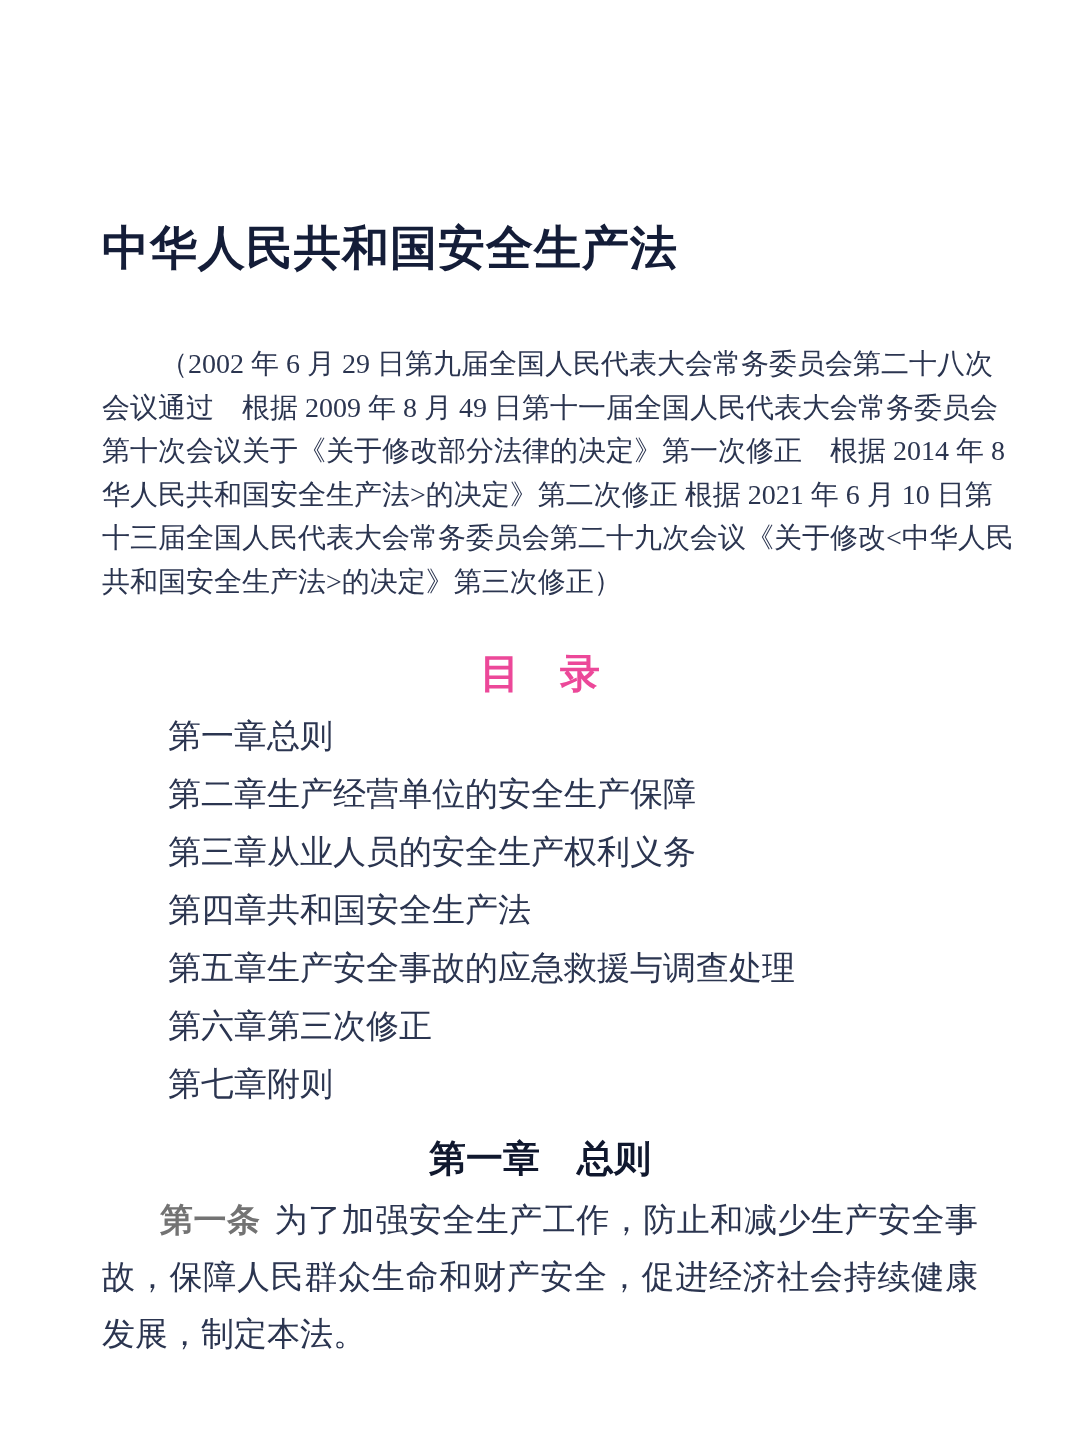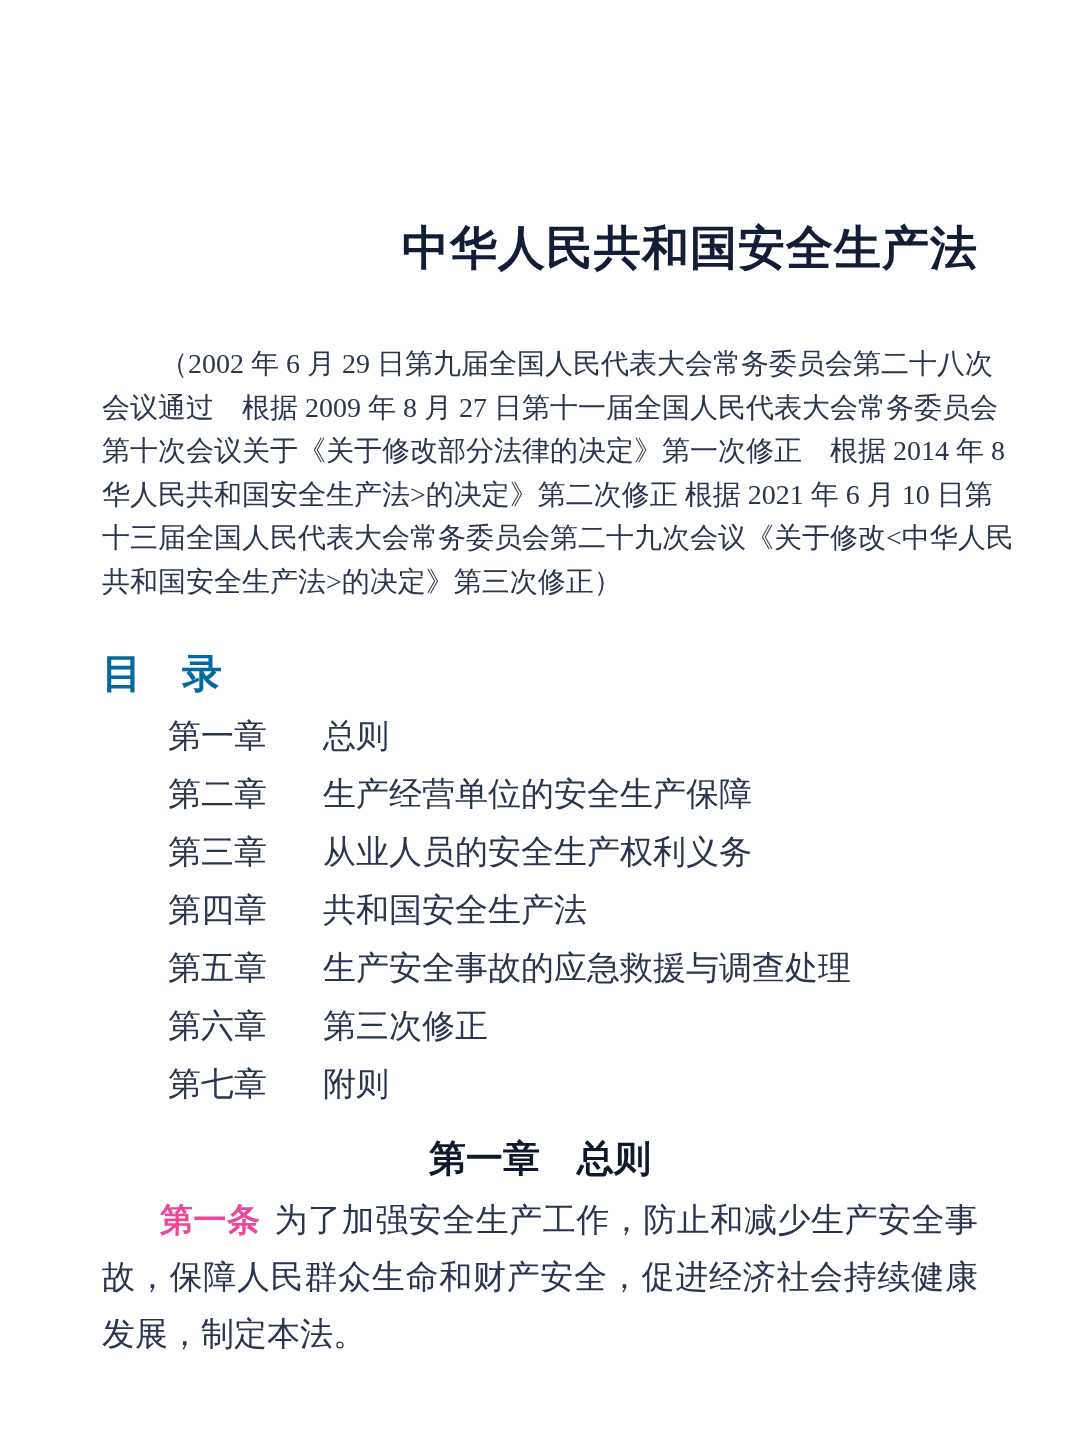--- a/index.html
+++ b/index.html
@@ -15,21 +15,21 @@
   }
   .page {
     width: 1080px;
     height: 1440px;
     padding: 0 102px;
     background: #ffffff;
   }
   
   .doc-title {
     margin-top: 218px;
-    text-align: right;
+    text-align: left;
     font-family: "Liberation Sans", "DejaVu Sans", sans-serif;
     font-weight: 900;
     font-size: 47px;
     line-height: 60px;
     color: #141d38;
     letter-spacing: 1px;
   }
   
   .intro {
     margin-top: 64px;
@@ -45,41 +45,40 @@
   .intro-line.first {
     padding-left: 58px;
   }
   .intro-line.last {
     text-align: right;
     text-align-last: left;
   }
   
   .toc-heading {
     margin-top: 44px;
-    text-align: left;
+    text-align: center;
     font-family: "Liberation Sans", "DejaVu Sans", sans-serif;
     font-weight: 900;
     font-size: 40px;
     line-height: 52px;
-    color: #0369a1;
+    color: #ec4899;
   }
   .toc {
     margin-top: 8px;
     list-style: none;
   }
   .toc-item {
     font-size: 33px;
     line-height: 58px;
     padding-left: 66px;
     color: #2b3550;
     white-space: nowrap;
   }
   .toc-chapter {
     display: inline-block;
-    margin-right: 56px;
   }
   
   .chapter-heading {
     margin-top: 22px;
     text-align: center;
     font-family: "Liberation Sans", "DejaVu Sans", sans-serif;
     font-weight: 800;
     font-size: 37px;
     line-height: 48px;
     color: #10182e;
@@ -89,34 +88,34 @@
     margin-top: 8px;
     font-size: 33px;
     line-height: 57px;
     text-align: justify;
     text-indent: 58px;
     color: #2b3550;
   }
   .article-label {
     font-family: "Liberation Sans", "DejaVu Sans", sans-serif;
     font-weight: 800;
-    color: #ec4899;
+    color: #737373;
     margin-right: 14px;
   }
 </style>
 </head>
 <body>
 
 <div class="page">
 
   <h1 class="doc-title">中华人民共和国安全生产法</h1>
 
   <div class="intro">
     <div class="intro-line first">（2002 年 6 月 29 日第九届全国人民代表大会常务委员会第二十八次</div>
-    <div class="intro-line">会议通过　根据 2009 年 8 月 27 日第十一届全国人民代表大会常务委员会</div>
+    <div class="intro-line">会议通过　根据 2009 年 8 月 49 日第十一届全国人民代表大会常务委员会</div>
     <div class="intro-line">第十次会议关于《关于修改部分法律的决定》第一次修正　根据 2014 年 8</div>
     <div class="intro-line">华人民共和国安全生产法&gt;的决定》第二次修正 根据 2021 年 6 月 10 日第</div>
     <div class="intro-line">十三届全国人民代表大会常务委员会第二十九次会议《关于修改&lt;中华人民</div>
     <div class="intro-line last">共和国安全生产法&gt;的决定》第三次修正）</div>
   </div>
 
   <h2 class="toc-heading">目　录</h2>
 
   <ul class="toc">
     <li class="toc-item">

